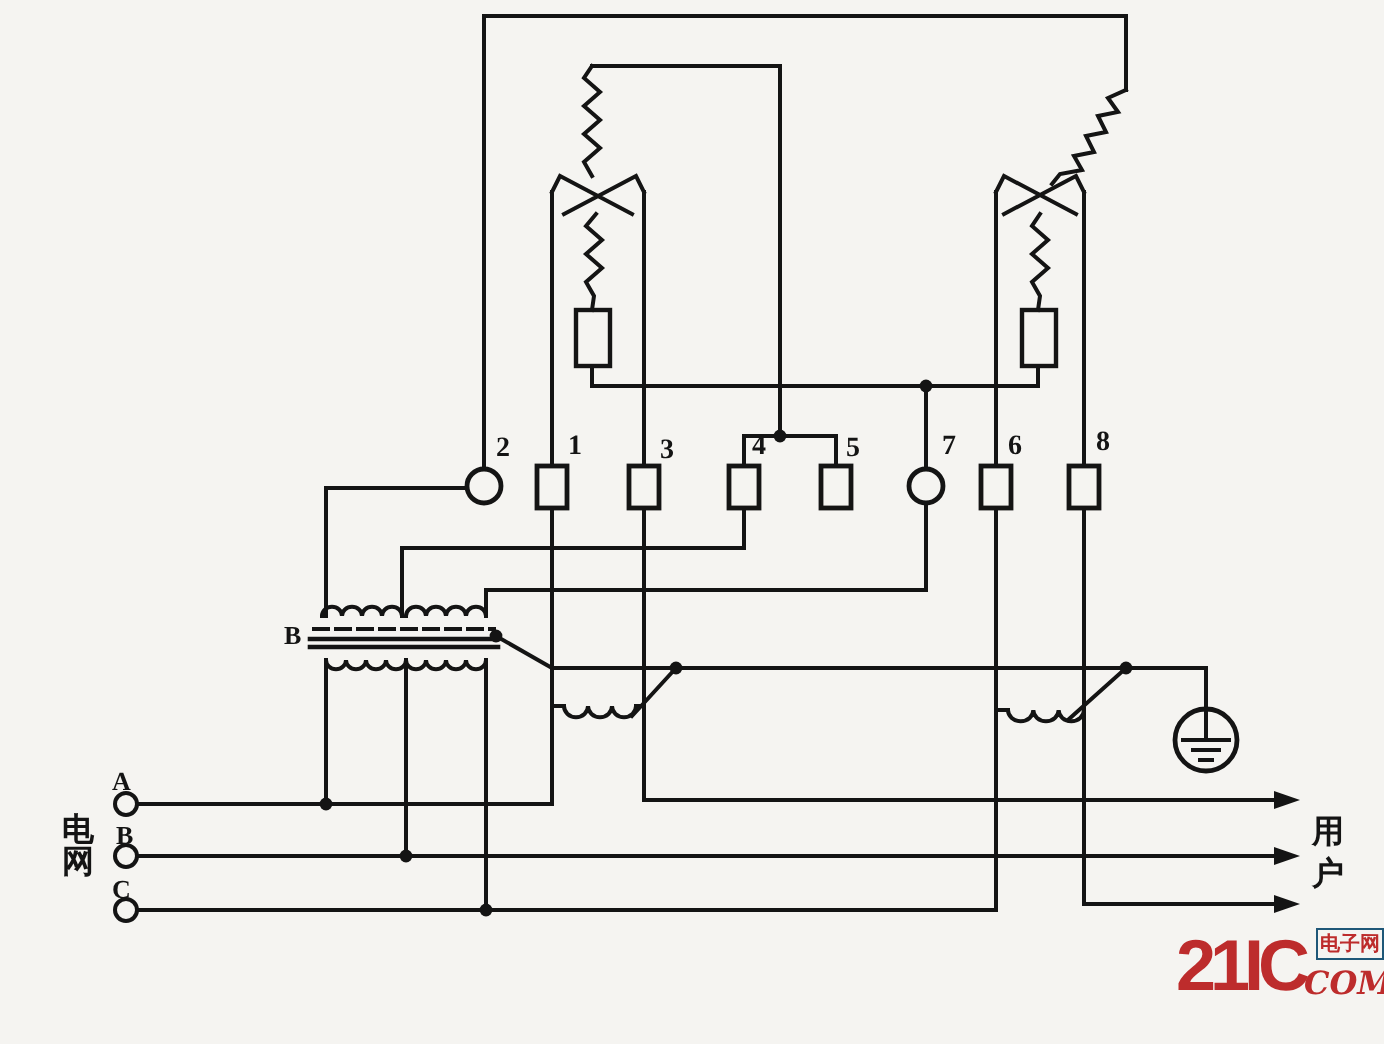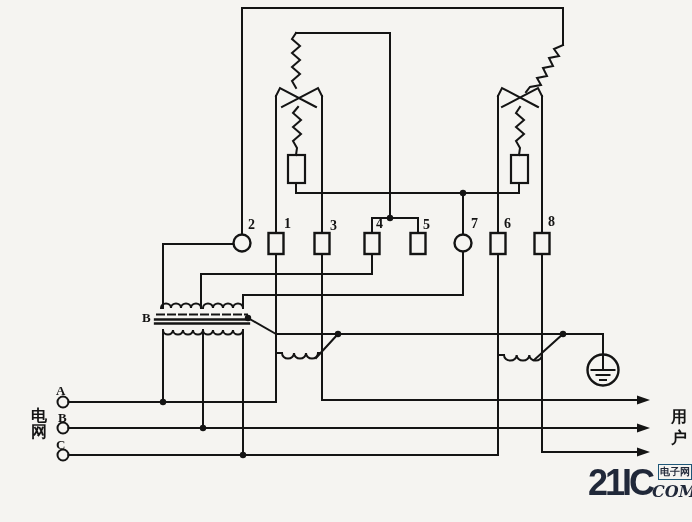--- a/index.html
+++ b/index.html
@@ -6,21 +6,21 @@
   .page{position:relative;width:692px;height:522px;background:#f5f4f1;overflow:hidden;
         font-family:"Liberation Serif","DejaVu Serif",serif;color:#141414;}
   .page svg{position:absolute;left:0;top:0;}
   .lbl{position:absolute;font-weight:bold;white-space:pre;line-height:1;}
   .t-num{font-size:14px;}
   .phase{font-size:13px;}
   .vert{white-space:normal;word-break:break-all;width:15px;font-size:16px;}
   .caption{position:absolute;left:88px;top:481px;width:576px;text-align:center;
            font-size:15.5px;font-weight:bold;letter-spacing:1px;}
   .watermark{position:absolute;left:588px;top:458px;width:104px;height:46px;
-             color:#0f172a;opacity:.92;}
+             color:#b91c1c;opacity:.92;}
   .wm-big{position:absolute;left:0;top:4px;font-size:36px;font-weight:bold;
           font-family:"Liberation Sans",sans-serif;letter-spacing:-3px;}
   .wm-site{position:absolute;left:70px;top:6px;font-size:10px;font-weight:bold;
            border:1px solid #0c4a6e;padding:0 1px;font-family:"Liberation Sans",sans-serif;}
   .wm-com{position:absolute;left:64px;top:24px;font-size:16px;font-weight:bold;
           font-style:italic;font-family:"DejaVu Serif",serif;}
 </style>
 </head>
 <body>
 
@@ -145,21 +145,21 @@
   <span class="lbl t-num" style="left:504px;top:217px">6</span>
   <span class="lbl t-num" style="left:548px;top:215px">8</span>
 
   <span class="lbl" style="left:142px;top:311px;font-size:13px">B</span>
 
   <span class="lbl phase" style="left:56px;top:384px">A</span>
   <span class="lbl phase" style="left:58px;top:411px">B</span>
   <span class="lbl phase" style="left:56px;top:438px">C</span>
   <div class="lbl vert" style="left:31px;top:408px;line-height:16px">电网</div>
 
-  <div class="lbl vert" style="left:671px;top:406px;line-height:21px">用户</div>
+  <div class="lbl vert" style="left:656px;top:406px;line-height:21px">用户</div>
 
 
   <div class="watermark">
     <span class="wm-big">21IC</span>
     <span class="wm-site">电子网</span>
     <span class="wm-com">COM</span>
   </div>
 
 </div>
 

